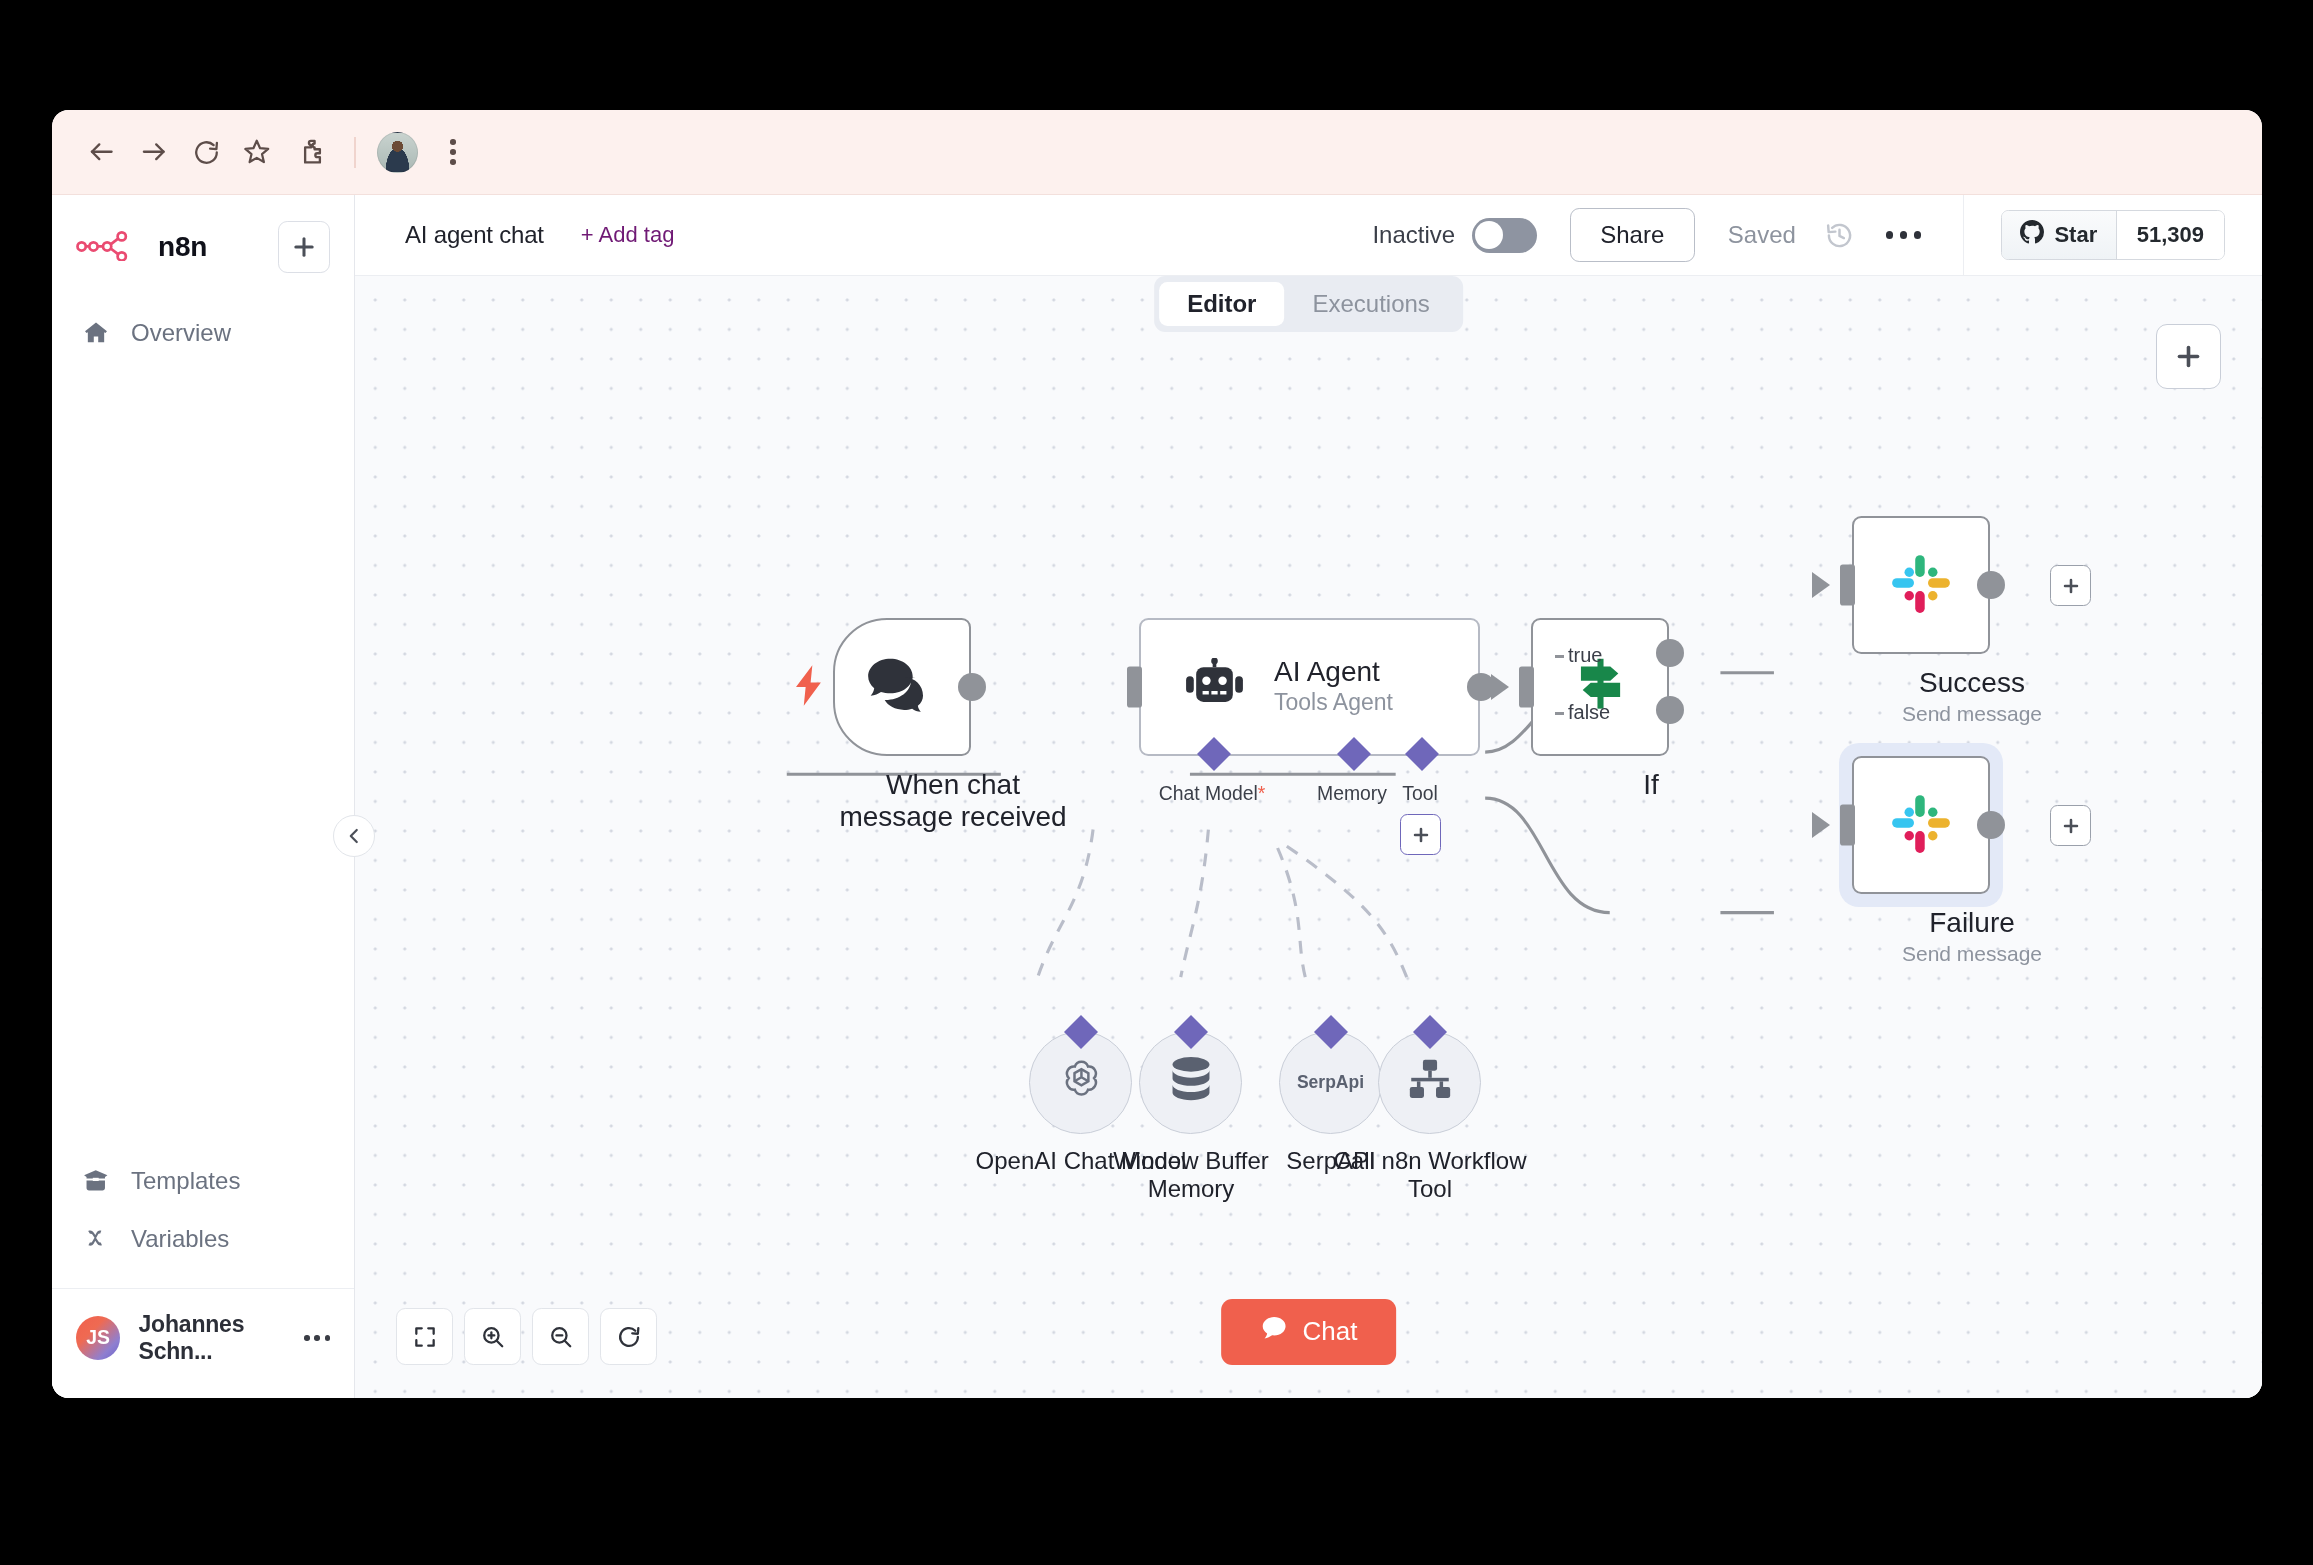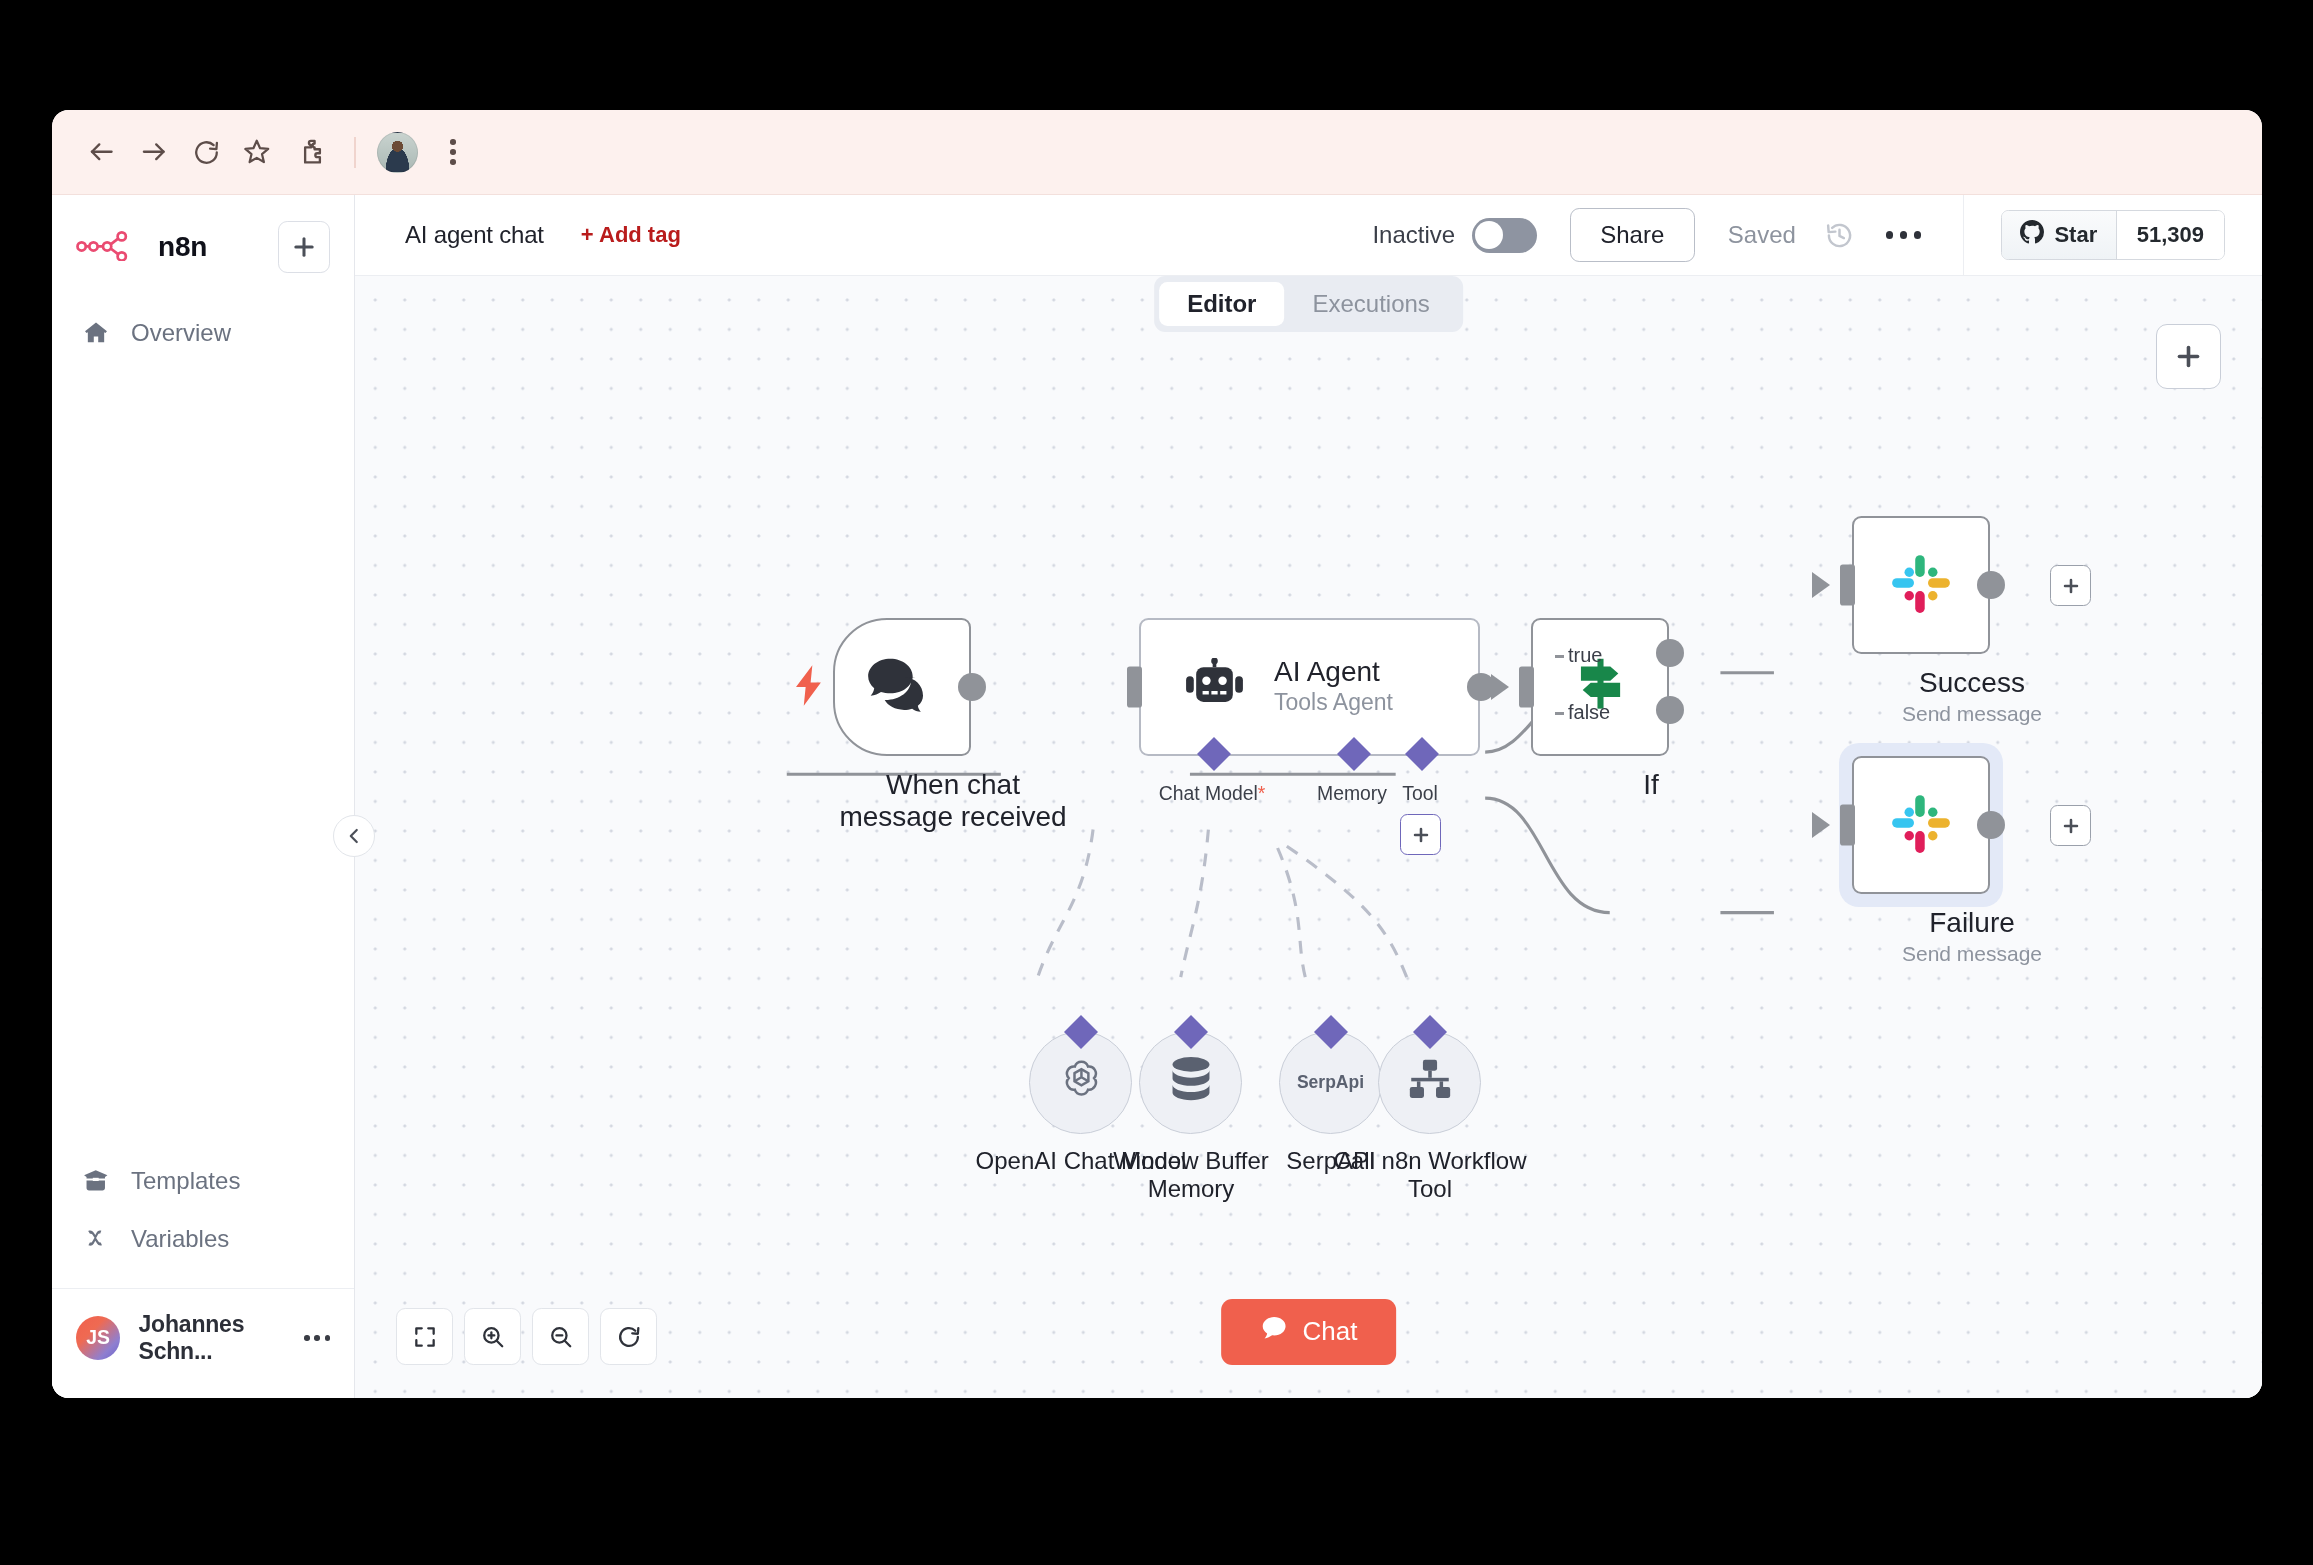--- a/index.html
+++ b/index.html
@@ -172,21 +172,21 @@
     height: 81px;
     background: #fff;
     display: flex;
     align-items: center;
     padding: 0 0 0 50px;
     position: relative;
     z-index: 5;
     border-bottom: 0.9px solid #eceef2;
   }
   .wf-title { font-size: 24px; color: #20222b; letter-spacing: -0.2px; }
-  .add-tag { font-size: 22px; color: #b91c1c; margin-left: 37px; font-weight: bold; }
+  .add-tag { font-size: 22px; color: #701a75; margin-left: 37px; }
   .topbar-right {
     margin-left: auto;
     display: flex; align-items: center; gap: 0;
     padding-right: 0;
     height: 100%;
   }
   .inactive-label { font-size: 24px; color: #3b3f49; margin-right: 16.6px; }
   .toggle {
     width: 65px; height: 35px; border-radius: 17.5px;
     background: #8e94a1;

